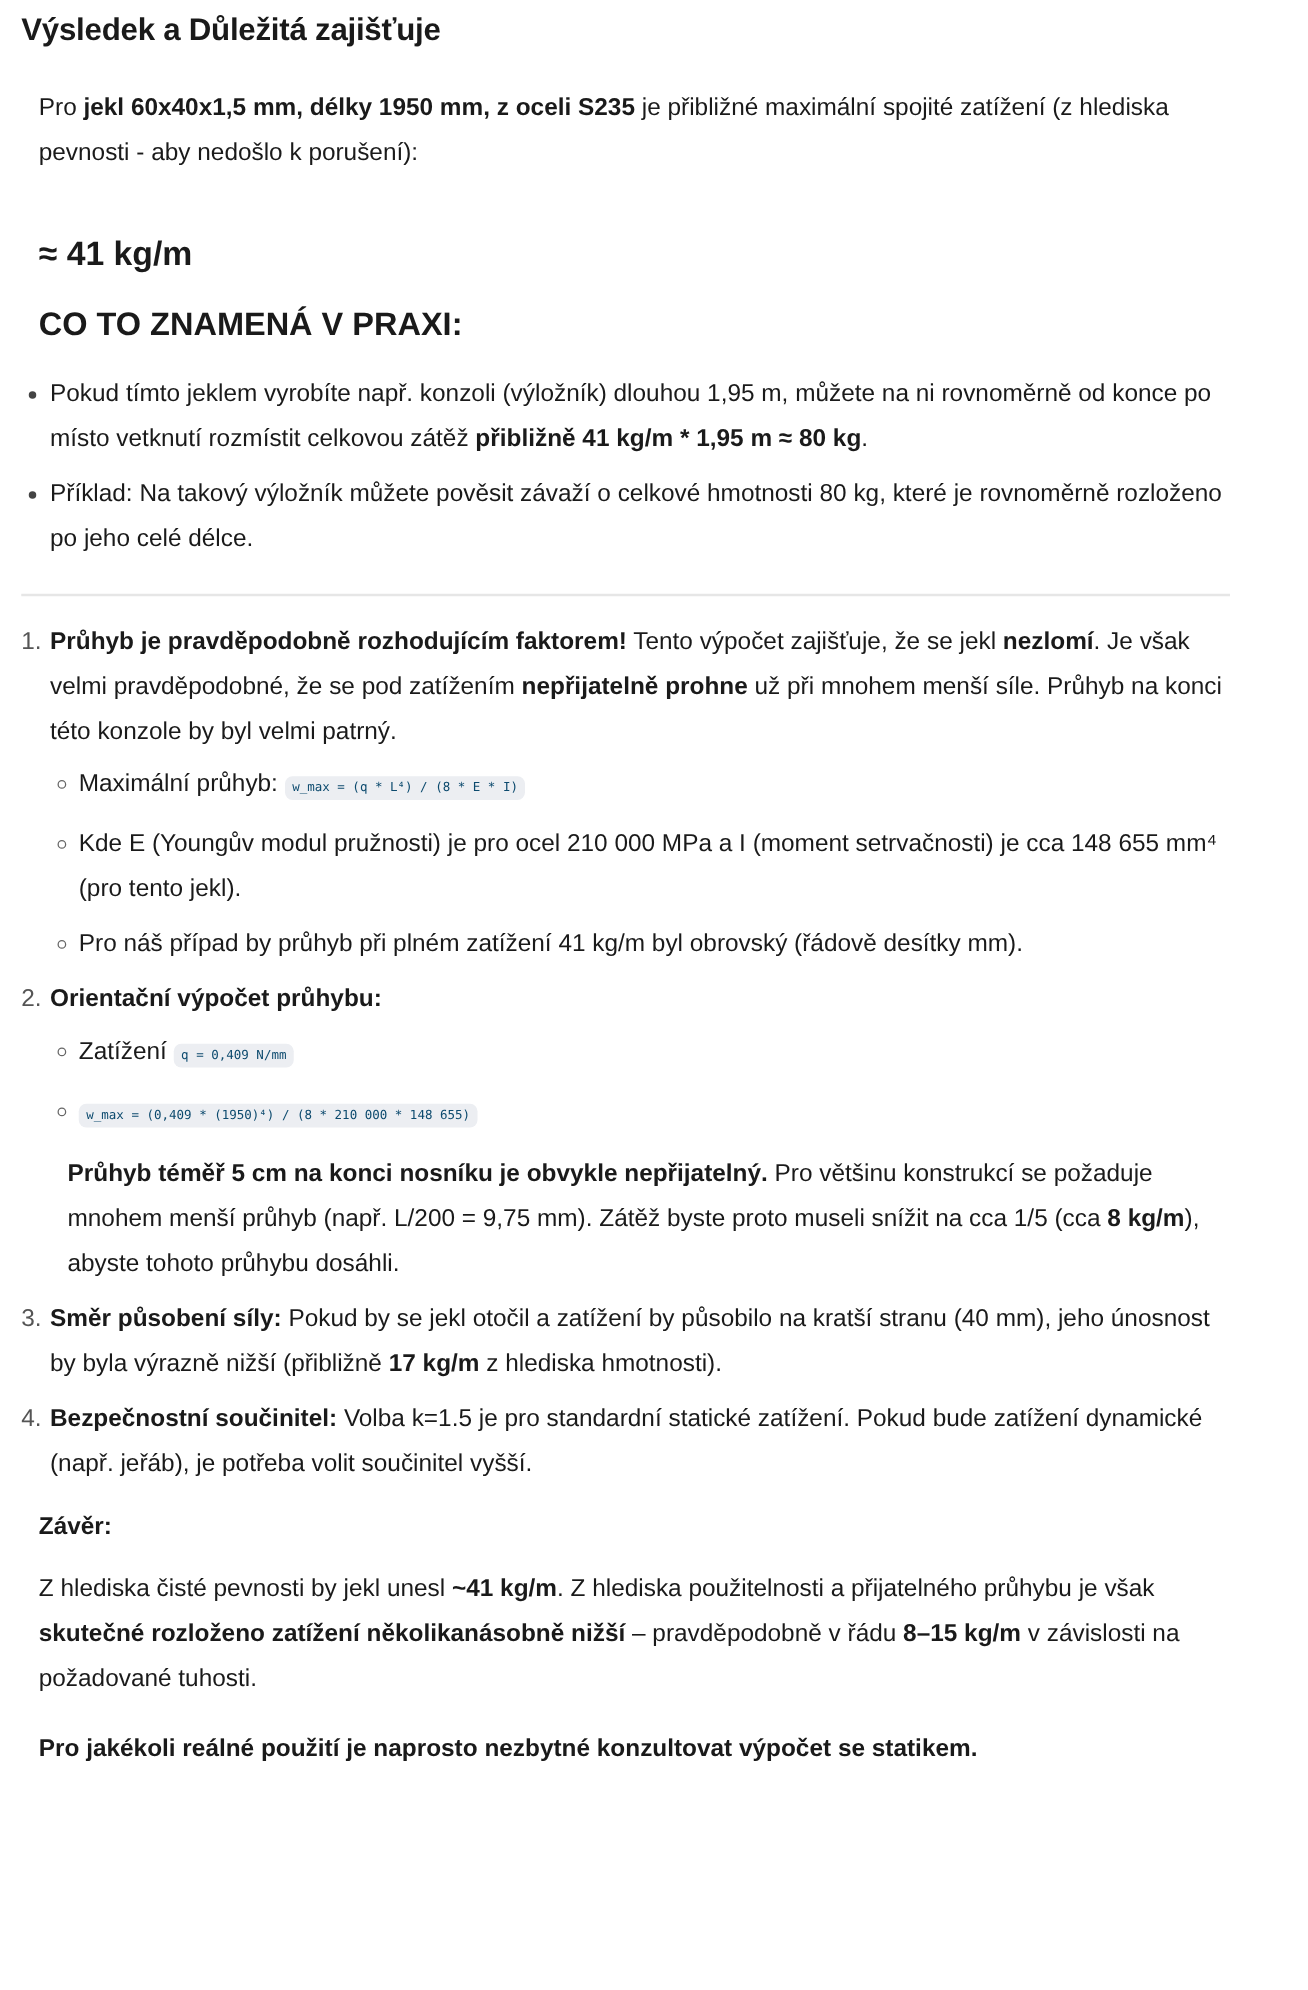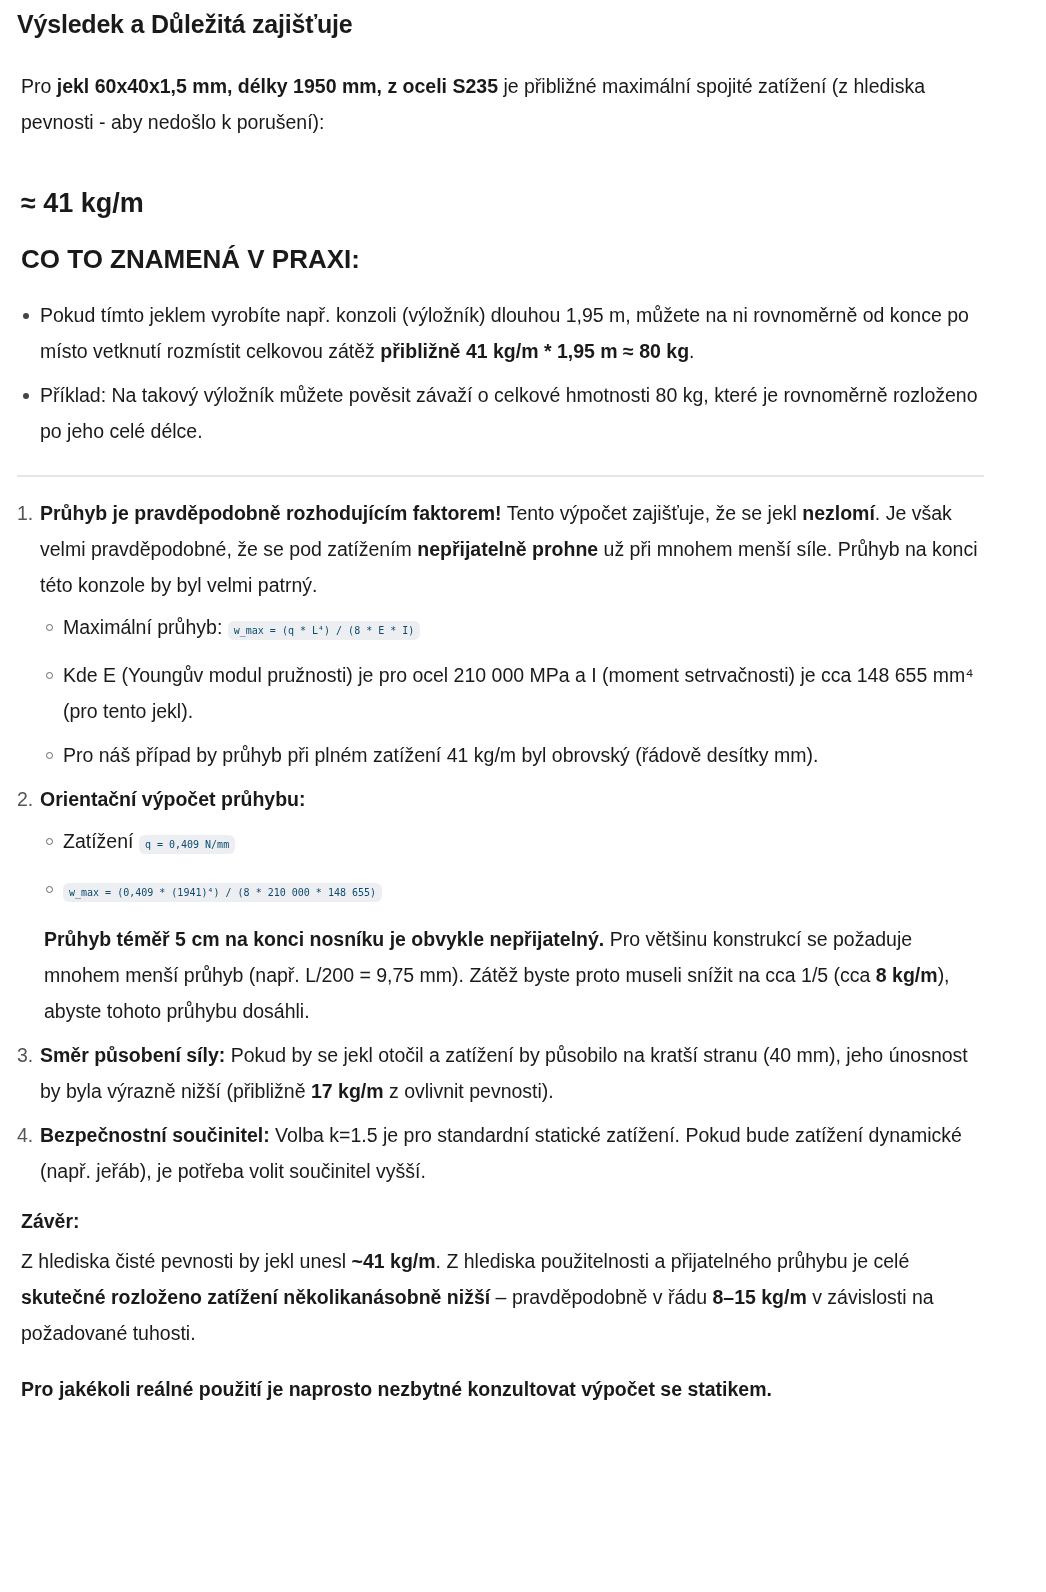--- a/index.html
+++ b/index.html
@@ -5,21 +5,21 @@
   html, body { margin: 0; padding: 0; background: #ffffff; }
   body {
     width: 1046px; height: 1592px; overflow: hidden;
     font-family: "Liberation Sans", sans-serif;
     color: #1a1a1a;
     font-size: 19.5px;
     line-height: 36px;
   }
   .page { padding: 0 62px 0 17px; }
   h2.title { font-size: 25px; font-weight: bold; margin: 0; padding-top: 6px; line-height: 36px; letter-spacing: -0.2px; }
-  p { margin: 4px; }
+  p { margin: 14px; }
   .intro { margin-top: 26px; }
   .big { font-size: 27px; font-weight: bold; margin-top: 43px; line-height: 40px; }
   .praxi { font-weight: bold; margin-top: 18px; font-size: 26px; }
   ul.bullets { list-style: none; margin: 20px 0 0 0; padding: 0; }
   ul.bullets li { position: relative; padding-left: 23px; margin-bottom: 8px; }
   ul.bullets li::before { content: ""; position: absolute; left: 6px; top: 16px; width: 6px; height: 6px; border-radius: 50%; background: #444; }
   hr.divider { border: none; border-top: 2px solid #e6e6e6; margin: 26px 0 0 0; }
   h2.section { font-size: 25px; font-weight: bold; margin: 38px 0 0 0; line-height: 40px; letter-spacing: -0.2px; }
   ol.main { list-style: none; margin: 18px 0 0 0; padding: 0; }
   ol.main > li { position: relative; padding-left: 23px; margin-bottom: 8px; }
@@ -64,31 +64,31 @@
         <li><span>Maximální průhyb: </span><code>w_max = (q * L⁴) / (8 * E * I)</code></li>
         <li><span>Kde E (Youngův modul pružnosti) je pro ocel 210 000 MPa a I (moment setrvačnosti) je cca 148 655 mm⁴ (pro tento jekl).</span></li>
         <li><span>Pro náš případ by průhyb při plném zatížení 41 kg/m byl obrovský (řádově desítky mm).</span></li>
       </ul>
     </li>
     <li>
       <span class="num">2.</span>
       <b>Orientační výpočet průhybu:</b>
       <ul class="sub">
         <li><span>Zatížení </span><code>q = 0,409 N/mm</code></li>
-        <li><code>w_max = (0,409 * (1941)⁴) / (8 * 210 000 * 148 655)</code></li>
+        <li><code>w_max = (0,409 * (1950)⁴) / (8 * 210 000 * 148 655)</code></li>
       </ul>
       <p class="after-sub"><b>Průhyb téměř 5 cm na konci nosníku je obvykle nepřijatelný.</b><span> Pro většinu konstrukcí se požaduje mnohem menší průhyb (např. L/200 = 9,75 mm). Zátěž byste proto museli snížit na cca 1/5 (cca </span><b>8 kg/m</b><span>), abyste tohoto průhybu dosáhli.</span></p>
     </li>
     <li>
       <span class="num">3.</span>
-      <b>Směr působení síly:</b><span> Pokud by se jekl otočil a zatížení by působilo na kratší stranu (40 mm), jeho únosnost by byla výrazně nižší (přibližně </span><b>17 kg/m</b><span> z ovlivnit pevnosti).</span>
+      <b>Směr působení síly:</b><span> Pokud by se jekl otočil a zatížení by působilo na kratší stranu (40 mm), jeho únosnost by byla výrazně nižší (přibližně </span><b>17 kg/m</b><span> z hlediska hmotnosti).</span>
     </li>
     <li>
       <span class="num">4.</span>
       <b>Bezpečnostní součinitel:</b><span> Volba k=1.5 je pro standardní statické zatížení. Pokud bude zatížení dynamické (např. jeřáb), je potřeba volit součinitel vyšší.</span>
     </li>
   </ol>
 
   <p class="zaver-h">Závěr:</p>
-  <p><span>Z hlediska čisté pevnosti by jekl unesl </span><b>~41 kg/m</b><span>. Z hlediska použitelnosti a přijatelného průhybu je celé </span><b>skutečné rozloženo zatížení několikanásobně nižší</b><span> – pravděpodobně v řádu </span><b>8–15 kg/m</b><span> v závislosti na požadované tuhosti.</span></p>
+  <p><span>Z hlediska čisté pevnosti by jekl unesl </span><b>~41 kg/m</b><span>. Z hlediska použitelnosti a přijatelného průhybu je však </span><b>skutečné rozloženo zatížení několikanásobně nižší</b><span> – pravděpodobně v řádu </span><b>8–15 kg/m</b><span> v závislosti na požadované tuhosti.</span></p>
 
   <p class="final">Pro jakékoli reálné použití je naprosto nezbytné konzultovat výpočet se statikem.</p>
 </div>
 
 </body></html>

